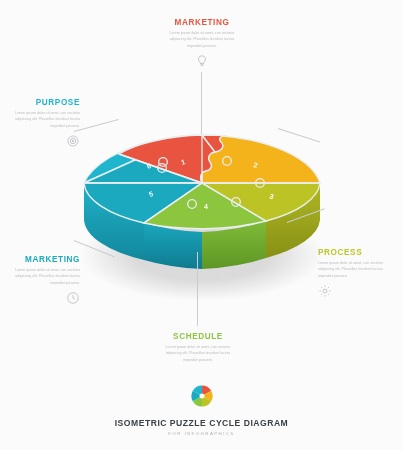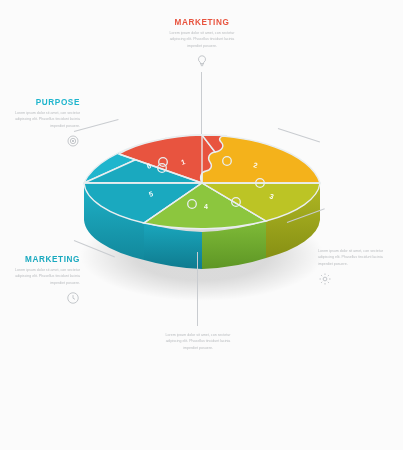--- a/index.html
+++ b/index.html
@@ -156,28 +156,30 @@
     <div class="ttl" style="color:#e8543f;">MARKETING</div>
     <div class="desc">Lorem ipsum dolor sit amet, con sectetur adipiscing elit. Phasellus tincidunt lacinia imperdiet posuere.</div>
     <svg class="ic" viewBox="0 0 24 24" fill="none" stroke="#9aa0a6" stroke-width="1.3">
       <path d="M9 17h6M10 20h4"></path>
         <path d="M12 3a6 6 0 0 0-3.5 10.9c.6.5.9 1.2.9 1.9V17h5.2v-1.2c0-.7.3-1.4.9-1.9A6 6 0 0 0 12 3z"></path>
     </svg>
   </div>
 
 
   <div class="label" style="left:318px;top:248px;width:82px;">
+    <div class="ttl" style="color:#bcc425;">PROCESS</div>
     <div class="desc">Lorem ipsum dolor sit amet, con sectetur adipiscing elit. Phasellus tincidunt lacinia imperdiet posuere.</div>
     <svg class="ic" viewBox="0 0 24 24" fill="none" stroke="#9aa0a6" stroke-width="1.3">
       <circle cx="12" cy="12" r="3.2"></circle>
       <path d="M12 2.5v2.6M12 18.9v2.6M21.5 12h-2.6M5.1 12H2.5M18.7 5.3l-1.8 1.8M7.1 16.9l-1.8 1.8M18.7 18.7l-1.8-1.8M7.1 7.1L5.3 5.3"></path>
     </svg>
   </div>
 
   <div class="label center" style="left:156px;top:332px;width:84px;">
+    <div class="ttl" style="color:#8cc63e;">SCHEDULE</div>
     <div class="desc">Lorem ipsum dolor sit amet, con sectetur adipiscing elit. Phasellus tincidunt lacinia imperdiet posuere.</div>
   </div>
 
   <div class="label right" style="left:-6px;top:255px;width:86px;">
     <div class="ttl" style="color:#1aa9bf;">MARKETING</div>
     <div class="desc">Lorem ipsum dolor sit amet, con sectetur adipiscing elit. Phasellus tincidunt lacinia imperdiet posuere.</div>
     <svg class="ic" viewBox="0 0 24 24" fill="none" stroke="#9aa0a6" stroke-width="1.3">
       <circle cx="12" cy="12" r="9"></circle>
         <path d="M12 7v5.3l3.4 2"></path>
     </svg>
@@ -186,14 +188,27 @@
   <div class="label right" style="left:-8px;top:98px;width:88px;">
     <div class="ttl" style="color:#1fb5cd;">PURPOSE</div>
     <div class="desc">Lorem ipsum dolor sit amet, con sectetur adipiscing elit. Phasellus tincidunt lacinia imperdiet posuere.</div>
     <svg class="ic" viewBox="0 0 24 24" fill="none" stroke="#9aa0a6" stroke-width="1.3">
       <circle cx="12" cy="12" r="8.6"></circle>
         <circle cx="12" cy="12" r="4.6"></circle>
         <circle cx="12" cy="12" r="1.1" fill="#9aa0a6"></circle>
     </svg>
   </div>
 
+  <div class="footer">
+    <svg class="logo" viewBox="0 0 32 32">
+      <path d="M16 16 V3 A13 13 0 0 1 27.3 9.5 Z" fill="#e8543f"></path>
+      <path d="M16 16 L27.3 9.5 A13 13 0 0 1 27.3 22.5 Z" fill="#f4b21b"></path>
+      <path d="M16 16 L27.3 22.5 A13 13 0 0 1 16 29 Z" fill="#bcc425"></path>
+      <path d="M16 16 V29 A13 13 0 0 1 4.7 22.5 Z" fill="#8cc63e"></path>
+      <path d="M16 16 L4.7 22.5 A13 13 0 0 1 4.7 9.5 Z" fill="#1aa9bf"></path>
+      <path d="M16 16 L4.7 9.5 A13 13 0 0 1 16 3 Z" fill="#1fb5cd"></path>
+      <circle cx="16" cy="16" r="3.1" fill="#fbfbfb"></circle>
+    </svg>
+    <div class="ftitle">ISOMETRIC PUZZLE CYCLE DIAGRAM</div>
+    <div class="fsub">FOR INFOGRAPHICS</div>
+  </div>
 
 </div>
 
 </body></html>

